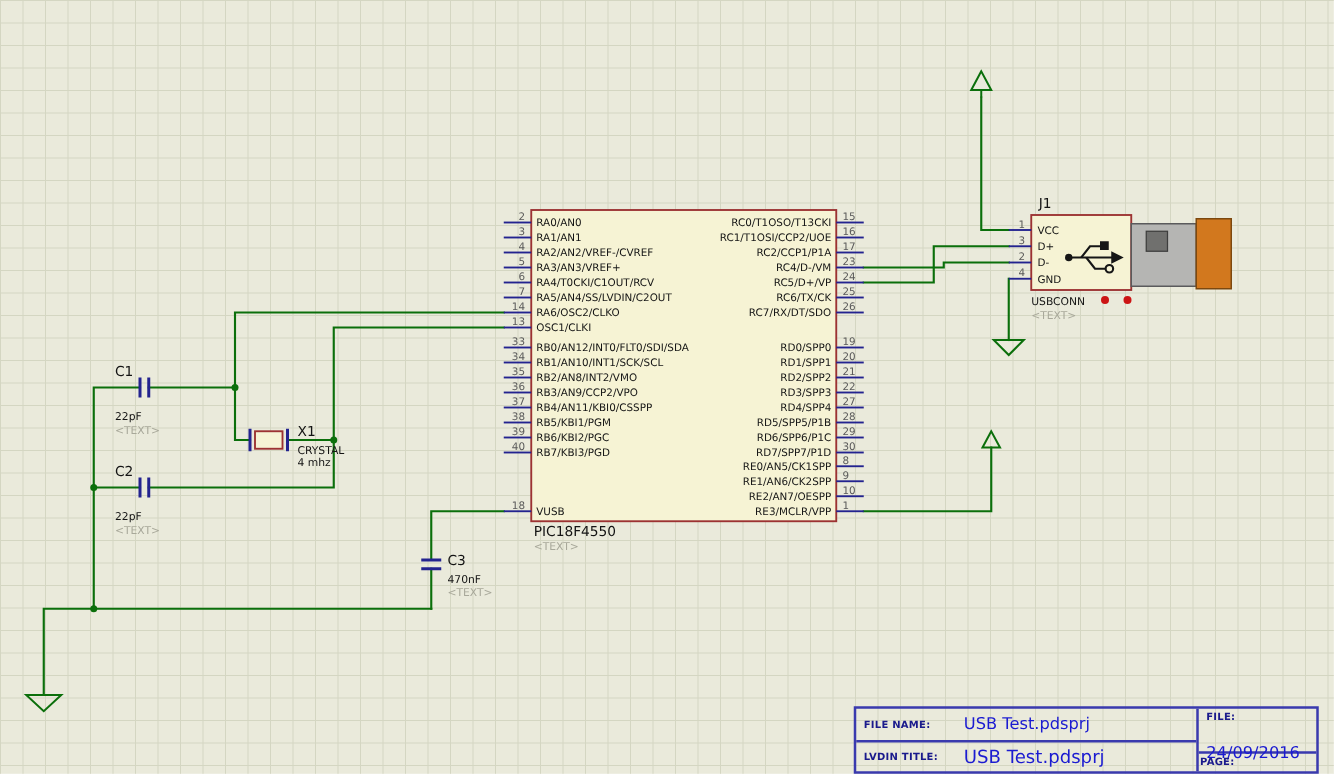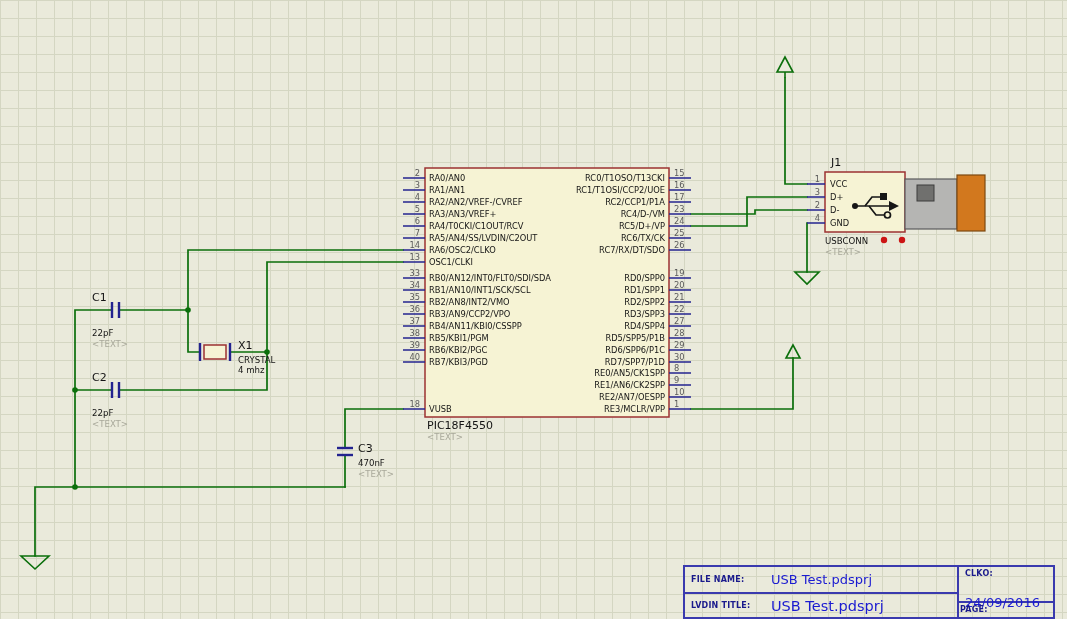--- a/index.html
+++ b/index.html
@@ -275,21 +275,21 @@
       <span class="tb-label">FILE NAME:</span>
       <span class="tb-value">USB Test.pdsprj</span>
     </div>
     <div class="tb-row second">
       <span class="tb-label">LVDIN TITLE:</span>
       <span class="tb-value tb-value-lg">USB Test.pdsprj</span>
     </div>
   </div>
   <div class="tb-right">
     <div class="tb-date">
-      <div class="tb-label">CLKO:</div>
+      <div class="tb-label">FILE:</div>
       <div class="tb-value">24/09/2016</div>
     </div>
     <div class="tb-page">
       <div class="tb-label">PAGE:</div>
     </div>
   </div>
 </div>
 
 </div>
 

